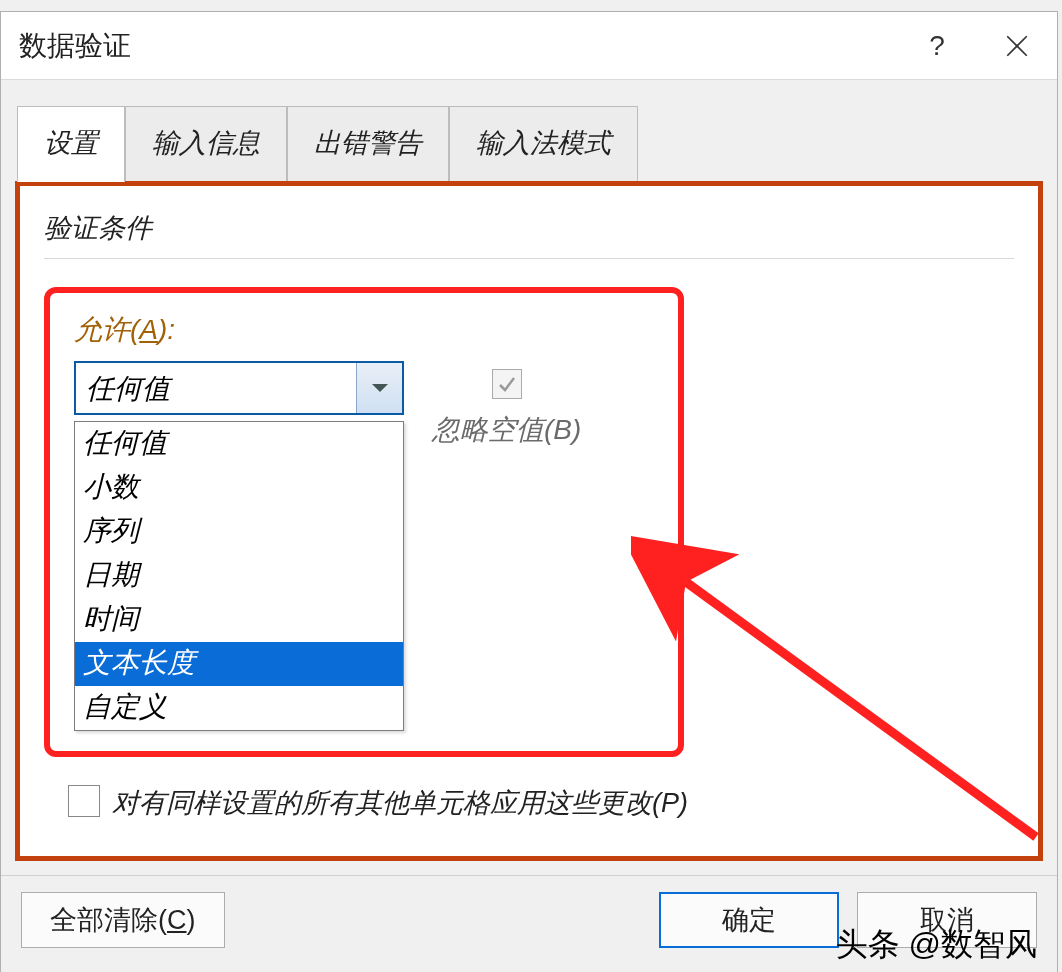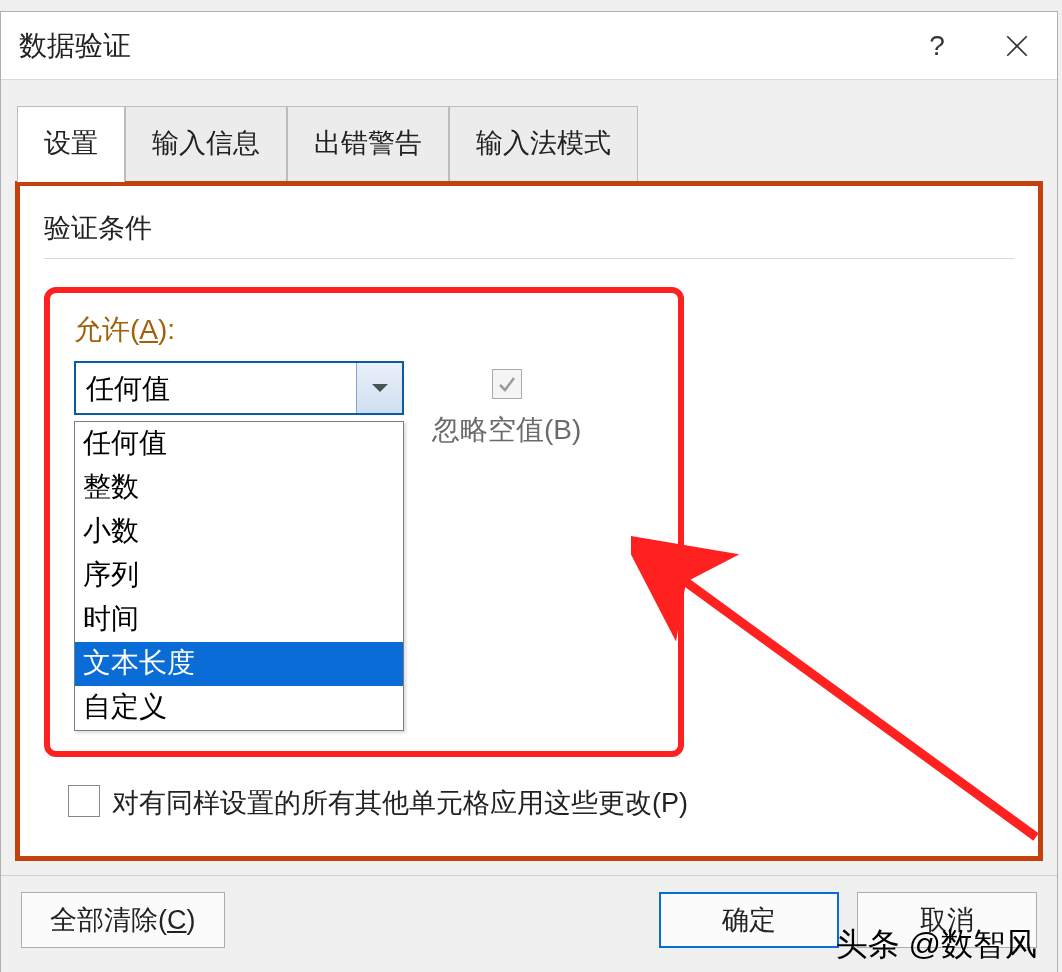--- a/index.html
+++ b/index.html
@@ -42,20 +42,21 @@
     justify-content: center;
     font-size: 28px;
     color: #333;
     cursor: pointer;
   }
   .title-btn.close svg { width: 26px; height: 26px; stroke: #333; stroke-width: 1.6; }
   .body-area {
     flex: 1;
     position: relative;
     padding: 26px 14px 0 14px;
+    font-style: italic;
   }
   .tabstrip {
     display: flex;
     gap: 0;
     margin-left: 2px;
   }
   .tab {
     padding: 18px 26px 20px 26px;
     font-size: 27px;
     color: #222;
@@ -281,23 +282,23 @@
               <svg viewBox="0 0 20 20">
                   <polyline points="3,11 8,16 17,4"></polyline>
                 </svg>
             </div>
             <div class="check-label">忽略空值(B)</div>
           </div>
         </div>
 
         <div class="dropdown-list">
           <div class="dd-item">任何值</div>
-          <div class="dd-item">整数</div>
           <div class="dd-item">小数</div>
           <div class="dd-item">序列</div>
+          <div class="dd-item">日期</div>
           <div class="dd-item">时间</div>
           <div class="dd-item selected">文本长度</div>
           <div class="dd-item">自定义</div>
         </div>
 
       </div>
 
       <div class="apply-row">
         <div class="apply-check"></div>
         <div class="apply-label">对有同样设置的所有其他单元格应用这些更改(P)</div>

